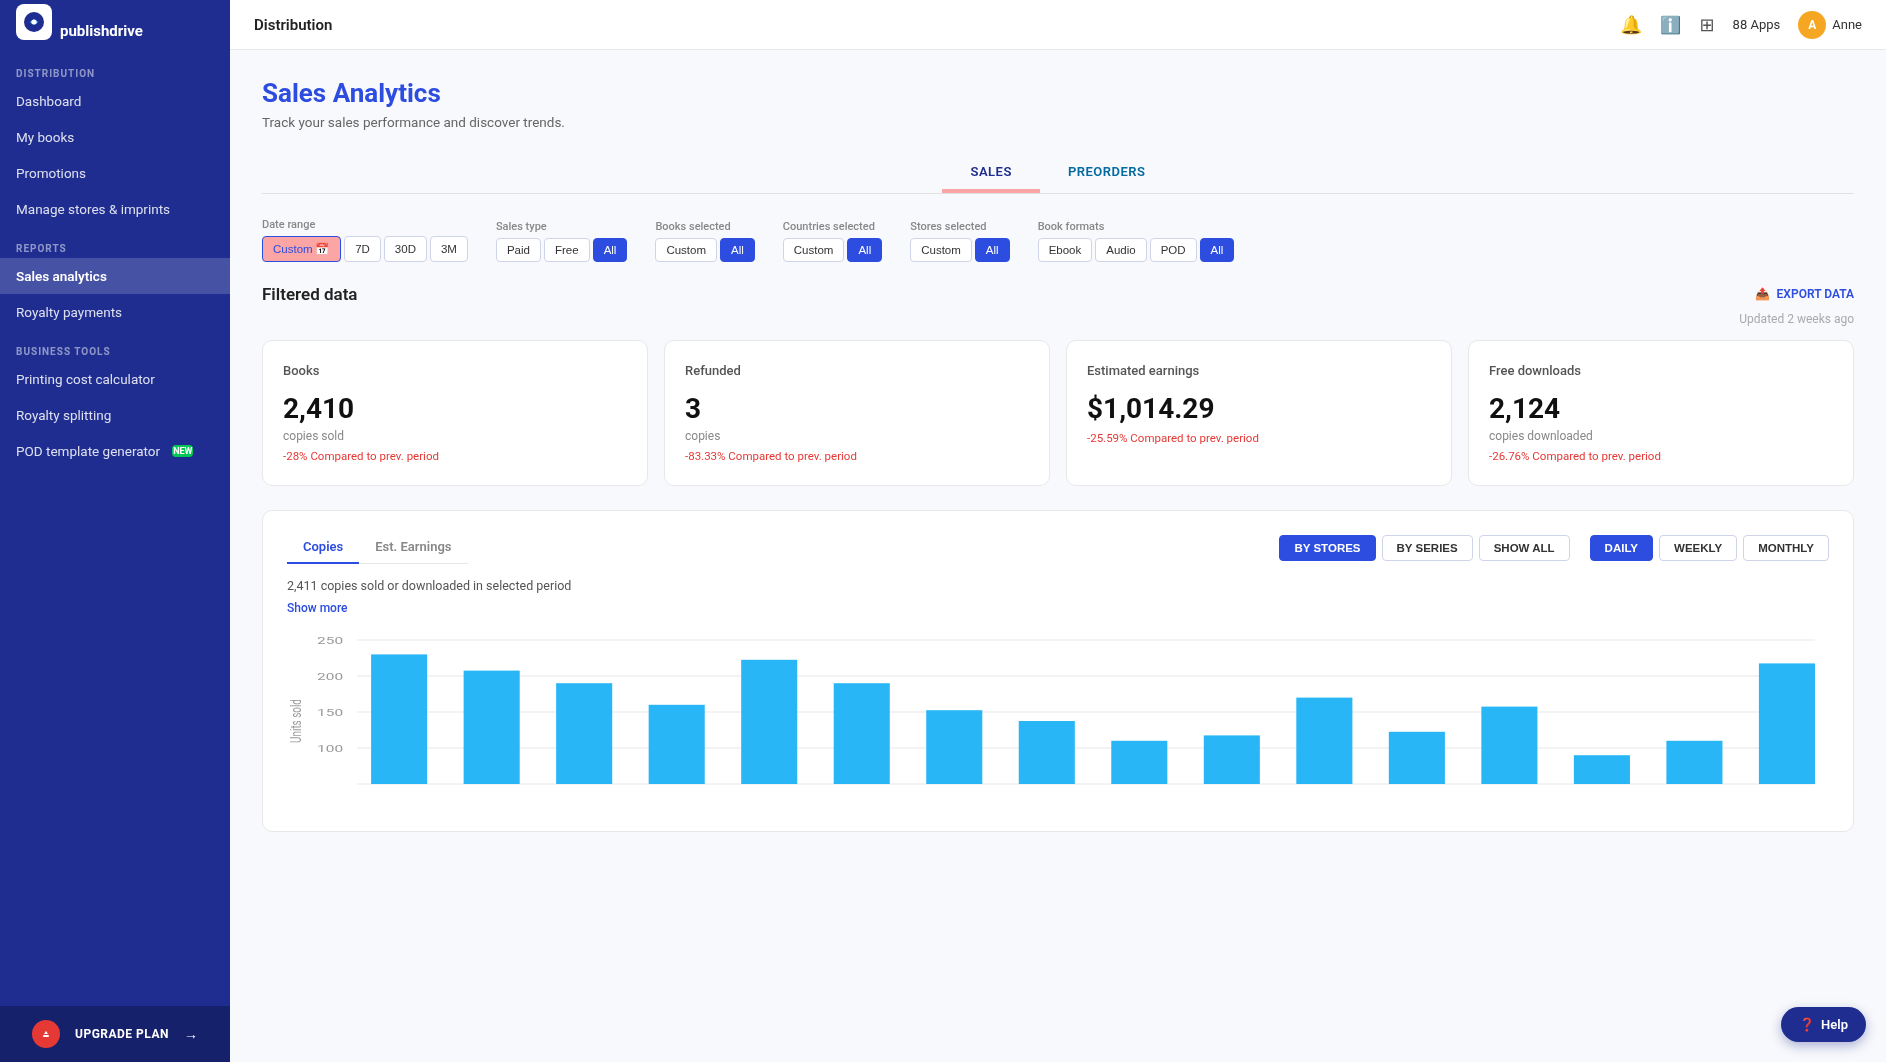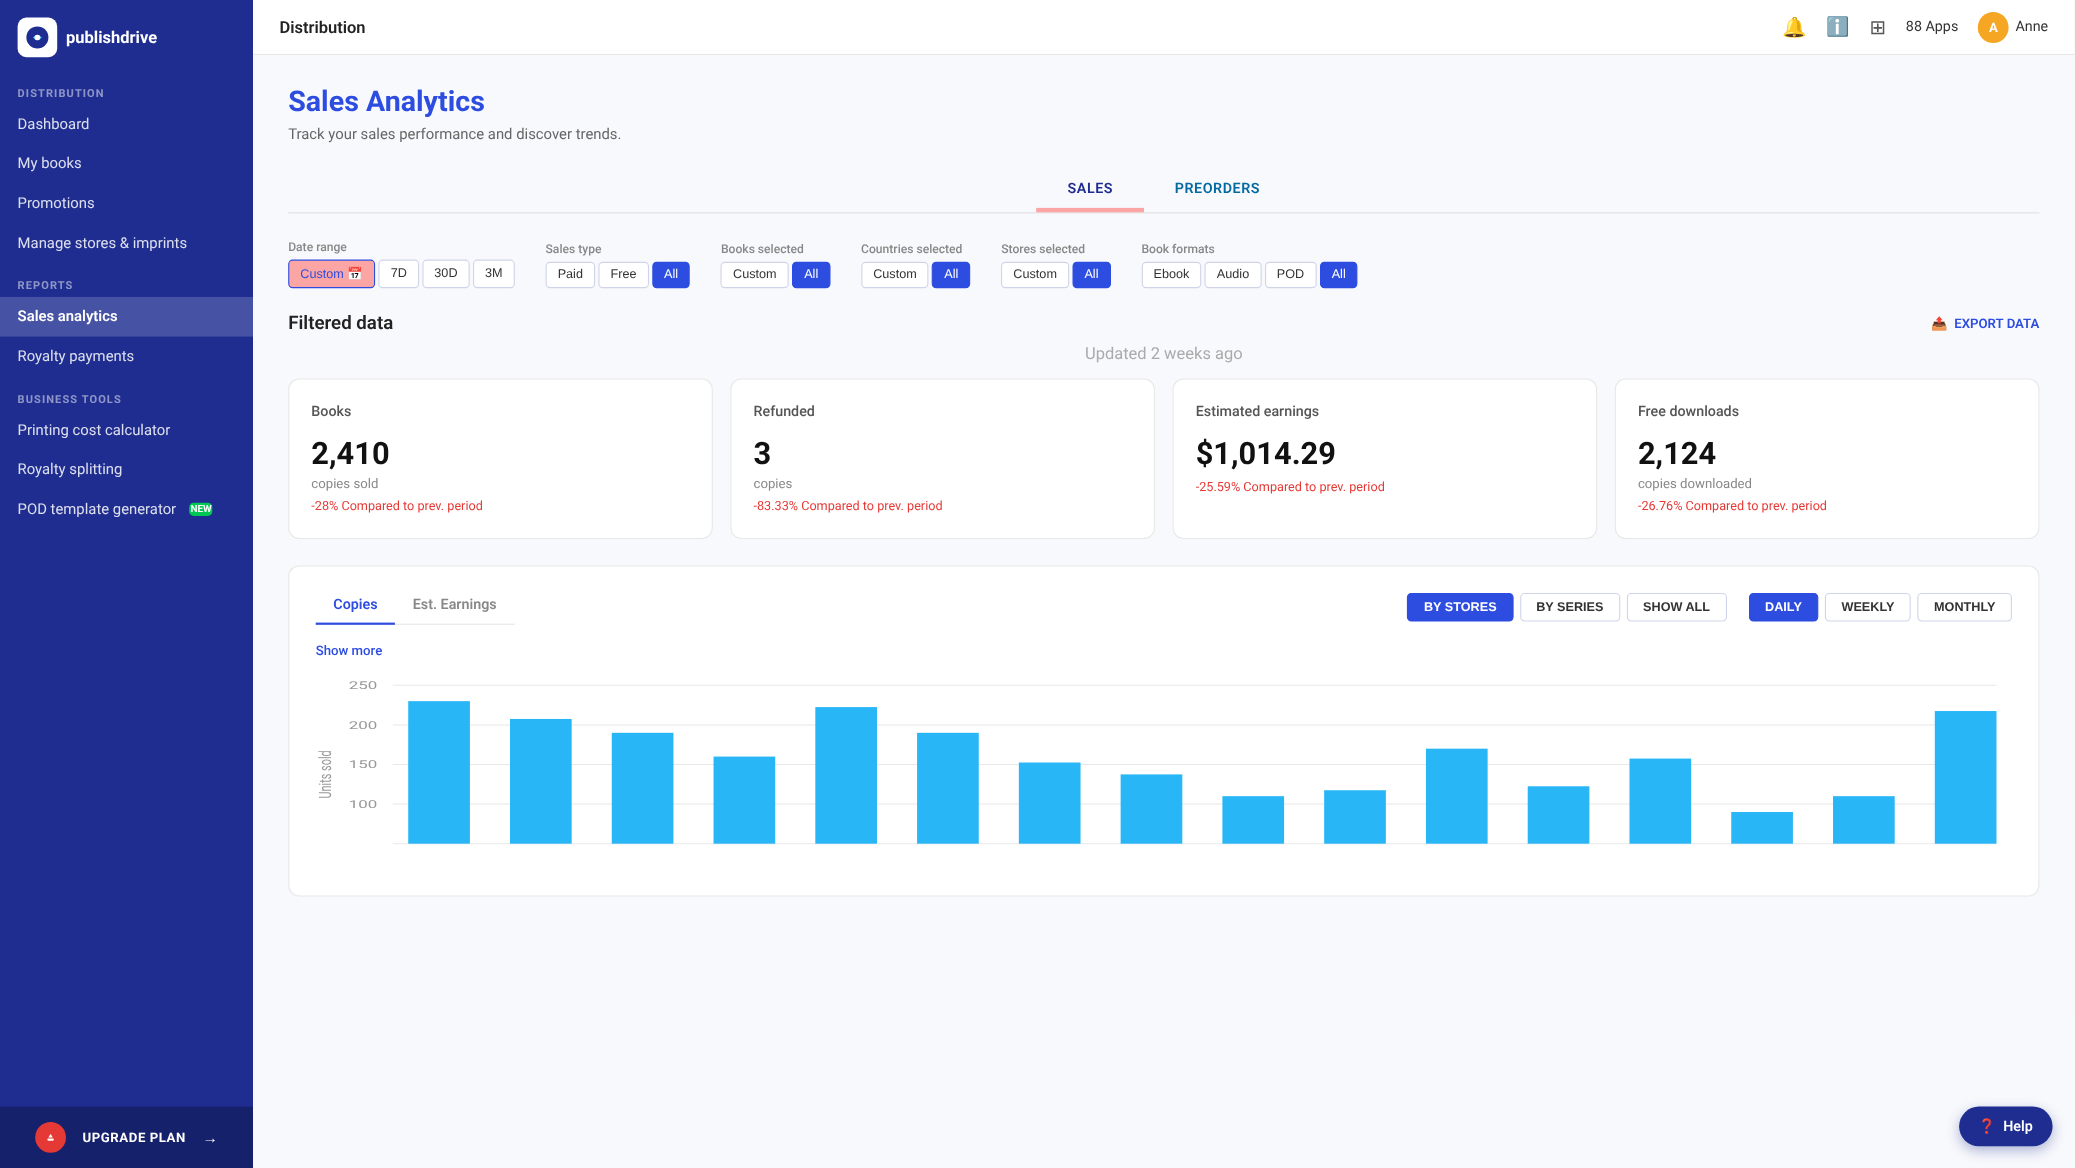--- a/index.html
+++ b/index.html
@@ -10,23 +10,23 @@
       width: 230px;
       min-width: 230px;
       background: #1e2d8f;
       color: #fff;
       display: flex;
       flex-direction: column;
       height: 100vh;
       overflow-y: auto;
     }
     .sidebar-logo {
-      padding: 16px 16px 12px;
-      display: flex;
-      align-items: center;
+      padding: 4px 16px 12px;
+      display: flex;
+      align-items: flex-end;
       gap: 8px;
     }
     .logo-icon {
       width: 36px; height: 36px;
       background: #fff;
       border-radius: 8px;
       display: flex; align-items: center; justify-content: center;
       font-weight: 900; color: #1e2d8f; font-size: 14px;
     }
     .logo-text { font-size: 15px; font-weight: 700; color: #fff; }
@@ -236,23 +236,23 @@
       display: flex;
       align-items: center;
       gap: 6px;
       font-size: 12px;
       color: #2d4de0;
       cursor: pointer;
       font-weight: 600;
       text-decoration: none;
     }
     .updated-text {
-      font-size: 15px;
+      font-size: 12px;
       color: #aaa;
-      text-align: center;
+      text-align: right;
       margin-bottom: 14px;
     }
 
     
     .stat-cards {
       display: grid;
       grid-template-columns: repeat(4, 1fr);
       gap: 16px;
       margin-bottom: 24px;
     }
@@ -568,20 +568,21 @@
           <button class="chart-ctrl-btn active">BY STORES</button>
           <button class="chart-ctrl-btn">BY SERIES</button>
           <button class="chart-ctrl-btn">SHOW ALL</button>
           <div style="width:8px"></div>
           <button class="chart-ctrl-btn active">DAILY</button>
           <button class="chart-ctrl-btn">WEEKLY</button>
           <button class="chart-ctrl-btn">MONTHLY</button>
         </div>
       </div>
 
+      <div class="chart-info">2,411 copies sold or downloaded in selected period</div>
       <a class="show-more-link">Show more</a>
 
       
       <div class="chart-area">
         <svg width="100%" height="100%" viewBox="0 0 1100 200" preserveAspectRatio="none">
 
           <line x1="50" y1="10" x2="1090" y2="10" stroke="#e8e8e8" stroke-width="1"></line>
           <line x1="50" y1="50" x2="1090" y2="50" stroke="#e8e8e8" stroke-width="1"></line>
           <line x1="50" y1="90" x2="1090" y2="90" stroke="#e8e8e8" stroke-width="1"></line>
           <line x1="50" y1="130" x2="1090" y2="130" stroke="#e8e8e8" stroke-width="1"></line>

